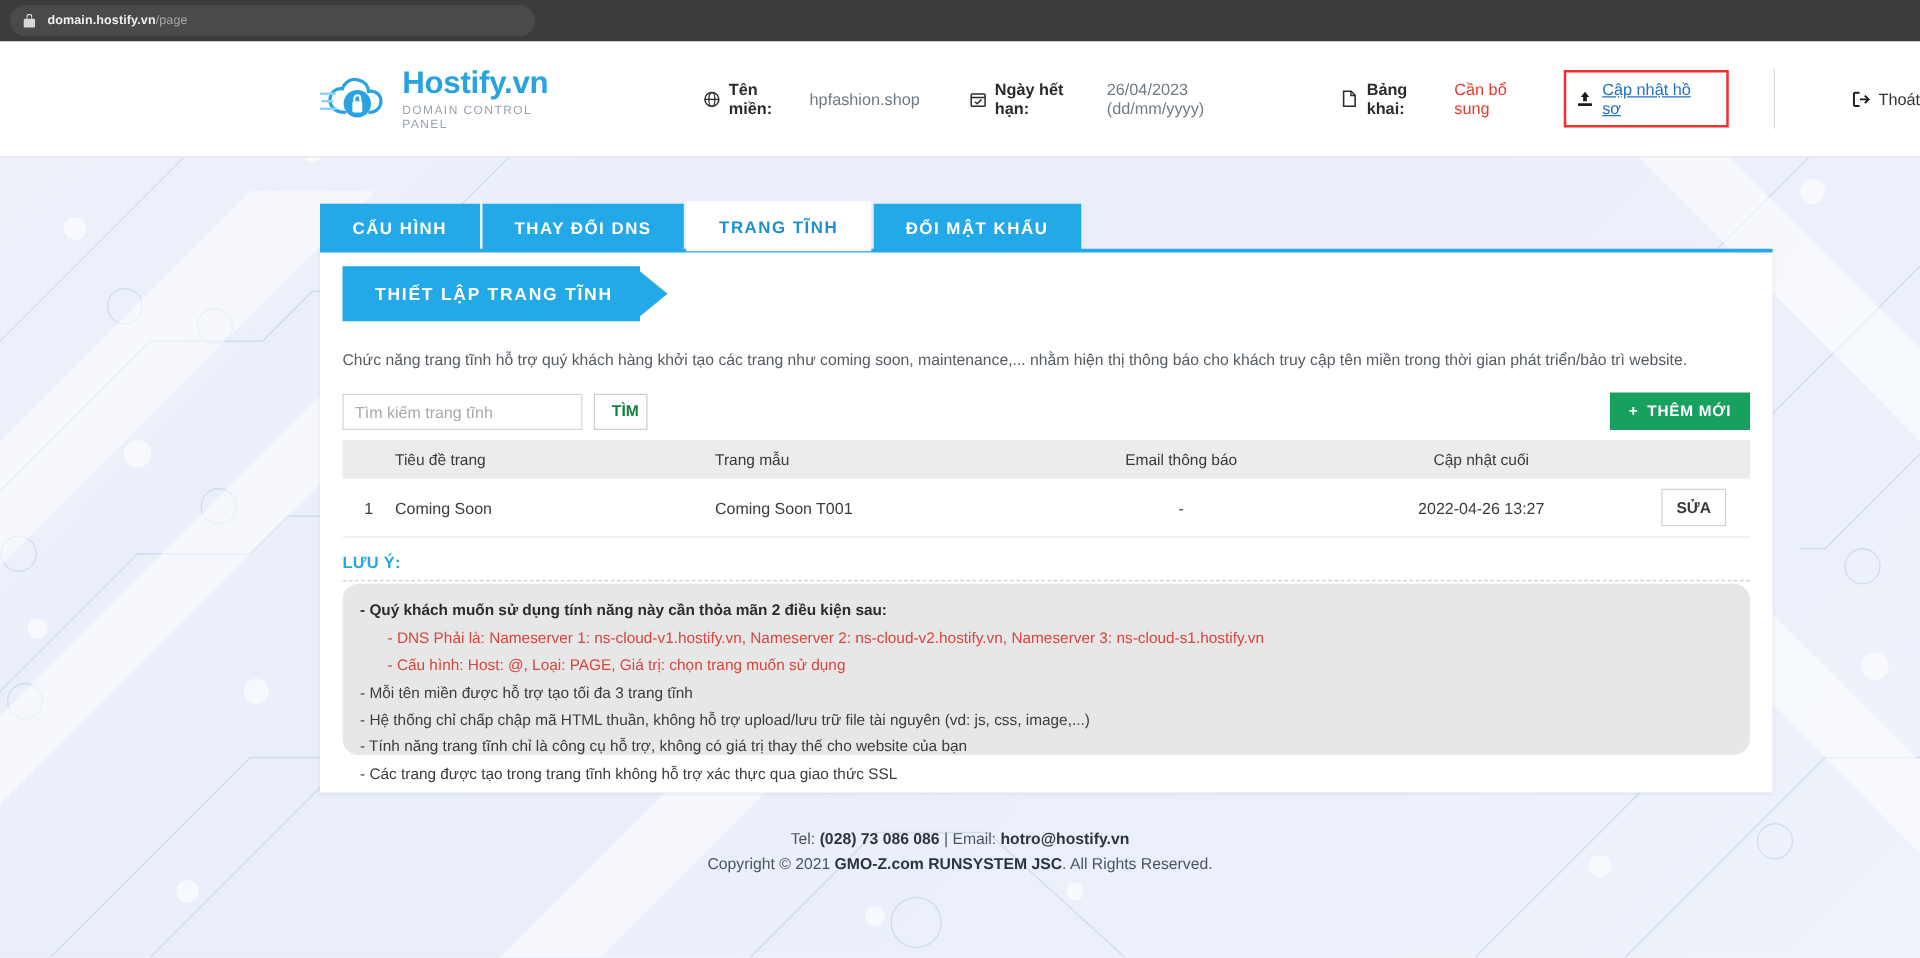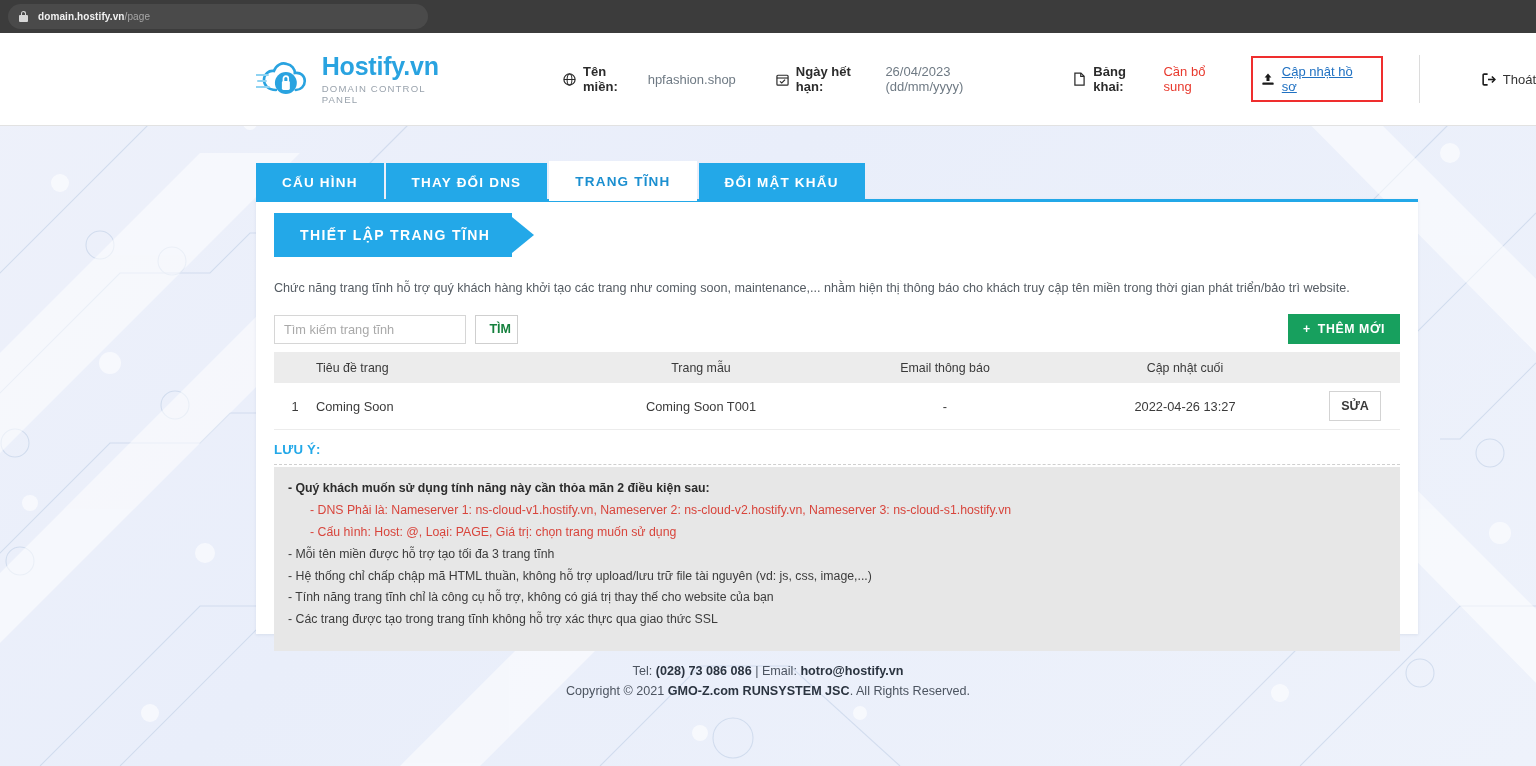--- a/index.html
+++ b/index.html
@@ -183,21 +183,21 @@
     font-size: 12.4px; color: #3a3a3a;
   }
   #trow {
     height: 47px; background: #fff;
     display: flex; align-items: center;
     font-size: 12.8px; color: #3b3b3b;
     border-bottom: 1px solid #ececec;
   }
   .c-idx   { width: 42px; text-align: center; }
   .c-title { width: 256px; }
-  .c-tpl   { width: 258px; text-align: center; }
+  .c-tpl   { width: 258px; }
   .c-email { width: 230px; text-align: center; }
   .c-upd   { width: 250px; text-align: center; }
   .c-act   { flex: 1; display:flex; justify-content:center; }
   #edit-btn {
     height: 30px; min-width: 52px;
     border: 1px solid #d3d3d3; background: #fff;
     font-size: 12.5px; font-weight: 700; color: #3a3a3a;
     font-family: "Liberation Sans", sans-serif;
     cursor: pointer;
   }
@@ -206,23 +206,24 @@
     position: absolute; top: 240px; left: 18px;
     font-size: 13.2px; font-weight: 700; color: #23a8e8;
     letter-spacing: .2px;
   }
   #notes-sep {
     position: absolute; top: 262px; left: 18px; width: 1126px;
     border-top: 1px dashed #cfcfcf;
   }
   #notes {
     position: absolute; top: 265px; left: 18px;
-    width: 1126px; height: 184px;
+    width: 1126px; height: 137px;
     background: #e7e7e7;
     padding: 11px 14px;
+    border-radius: 13px;
   }
   .note {
     font-size: 12.3px; color: #3c3c3c;
     line-height: 1.78;
   }
   .note.bold { font-weight: 700; color: #2c2c2c; }
   .note.red { color: #d8453c; padding-left: 22px; }
 
   
   #footer {

